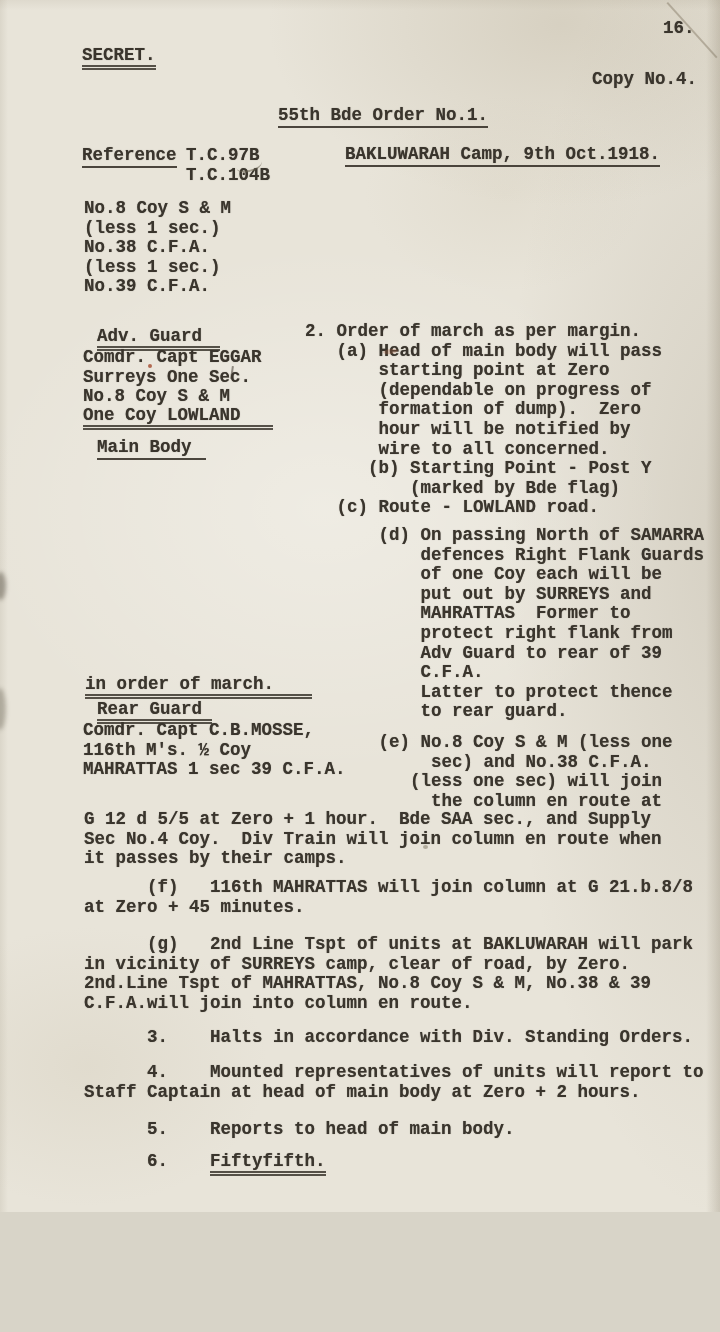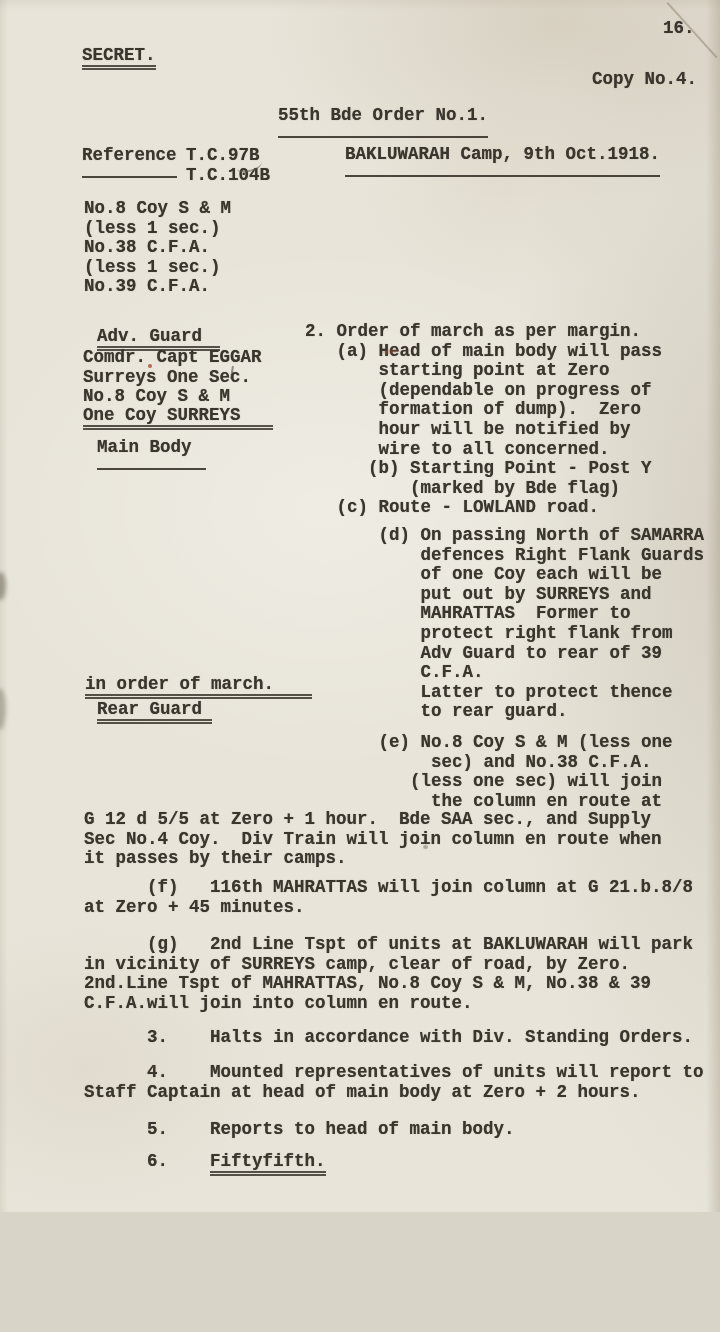--- a/index.html
+++ b/index.html
@@ -20,21 +20,21 @@
       linear-gradient(to right, rgba(140,130,110,0.14), rgba(140,130,110,0.0) 8px),
       linear-gradient(to bottom, rgba(150,140,118,0.12), rgba(150,140,118,0.0) 10px);
     font-family:"Liberation Mono","DejaVu Sans Mono",monospace;
     font-size:17.5px;
     font-weight:700;
     line-height:19.6px;
     color:#3a352d;
     text-shadow:0 0 0.8px rgba(58,53,45,0.65);
   }
   .blk { position:absolute; white-space:pre; }
-  .u1 { border-bottom:2.5px solid rgba(52,47,39,0.88); padding-bottom:11px; }
+  .u1 { border-bottom:2.5px solid rgba(52,47,39,0.88); padding-bottom:1px; }
   .u2 { border-bottom:5px double rgba(52,47,39,0.82); }
   .mark { position:absolute; }
 </style>
 </head>
 <body>
 
 <div id="paper">
 
   <div class="blk" style="left:663px; top:19px;">16.</div>
   <div class="blk" style="left:82px; top:46px;"><span class="u2">SECRET.</span></div>
@@ -49,26 +49,29 @@
   <div class="blk" style="left:84px; top:199px;">No.8 Coy S &amp; M
 (less 1 sec.)
 No.38 C.F.A.
 (less 1 sec.)
 No.39 C.F.A.</div>
 
   <div class="blk" style="left:97px; top:327px;"><span class="u2" style="padding-right:18px;">Adv. Guard</span></div>
   <div class="blk" style="left:83px; top:348px;">Comdr. Capt EGGAR
 Surreys One Sec.
 No.8 Coy S &amp; M</div>
-  <div class="blk" style="left:83px; top:406px;"><span class="u2" style="padding-right:32px;">One Coy SURREYS</span></div>
+  <div class="blk" style="left:83px; top:406px;"><span class="u2" style="padding-right:32px;">One Coy LOWLAND</span></div>
 
   <div class="blk" style="left:97px; top:438px;"><span class="u1" style="padding-right:14px;">Main Body</span></div>
   <div class="blk" style="left:85px; top:675px;"><span class="u2" style="padding-right:38px;">in order of march.</span></div>
 
   <div class="blk" style="left:97px; top:700px;"><span class="u2" style="padding-right:10px;">Rear Guard</span></div>
+  <div class="blk" style="left:83px; top:721px;">Comdr. Capt C.B.MOSSE,
+116th M's. ½ Coy
+MAHRATTAS 1 sec 39 C.F.A.</div>
 
   <div class="blk" style="left:305px; top:322px;">2. Order of march as per margin.
    (a) Head of main body will pass
        starting point at Zero
        (dependable on progress of
        formation of dump).  Zero
        hour will be notified by
        wire to all concerned.
       (b) Starting Point - Post Y
           (marked by Bde flag)

